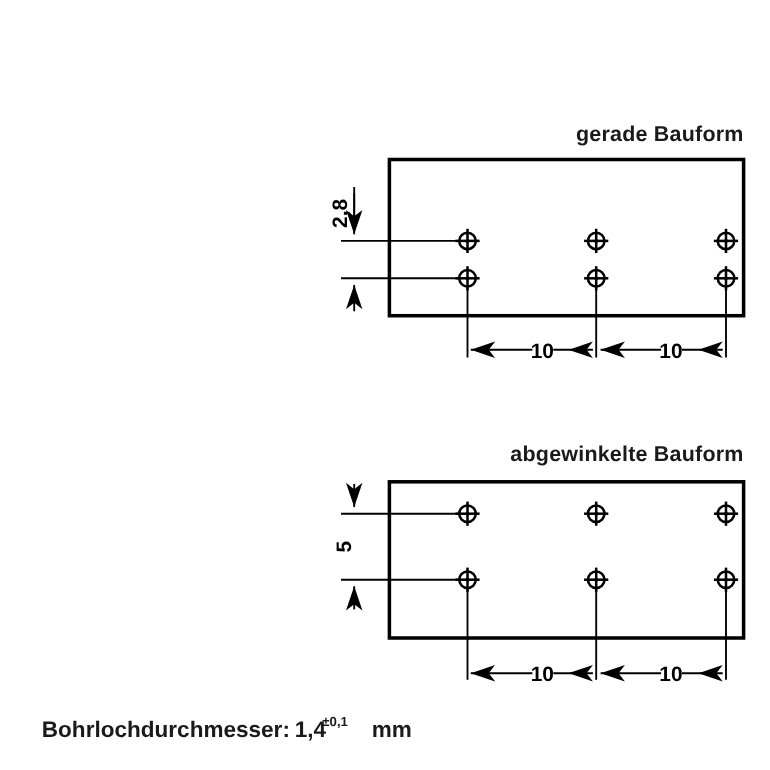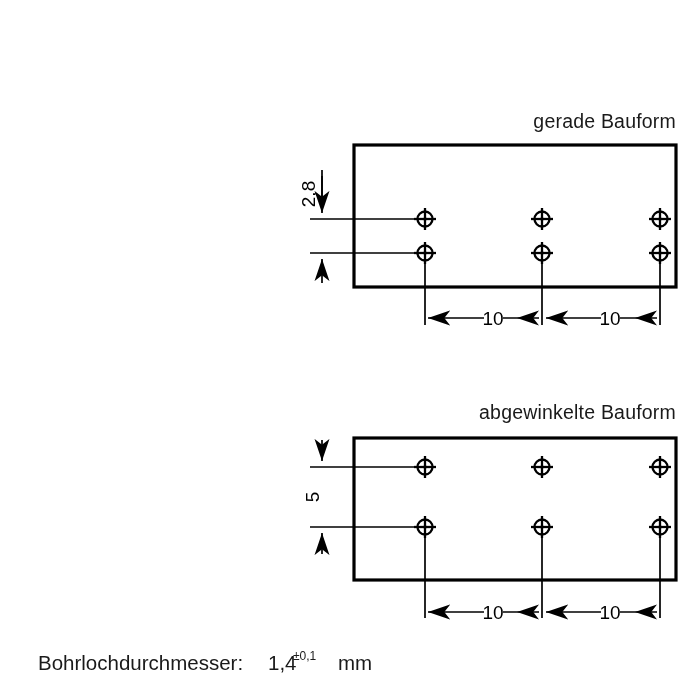--- a/index.html
+++ b/index.html
@@ -14,20 +14,21 @@
     color: #000000;
     overflow: hidden;
     position: relative;
   }
   #drawing-root {
     position: absolute;
     left: 0;
     top: 0;
     width: 584px;
     height: 700px;
+    font-weight: bold;
   }
   svg {
     display: block;
   }
   .dwg-title {
     font-family: "Liberation Sans", sans-serif;
     font-size: 19.5px;
     letter-spacing: 0.2px;
     fill: #1a1a1a;
   }

